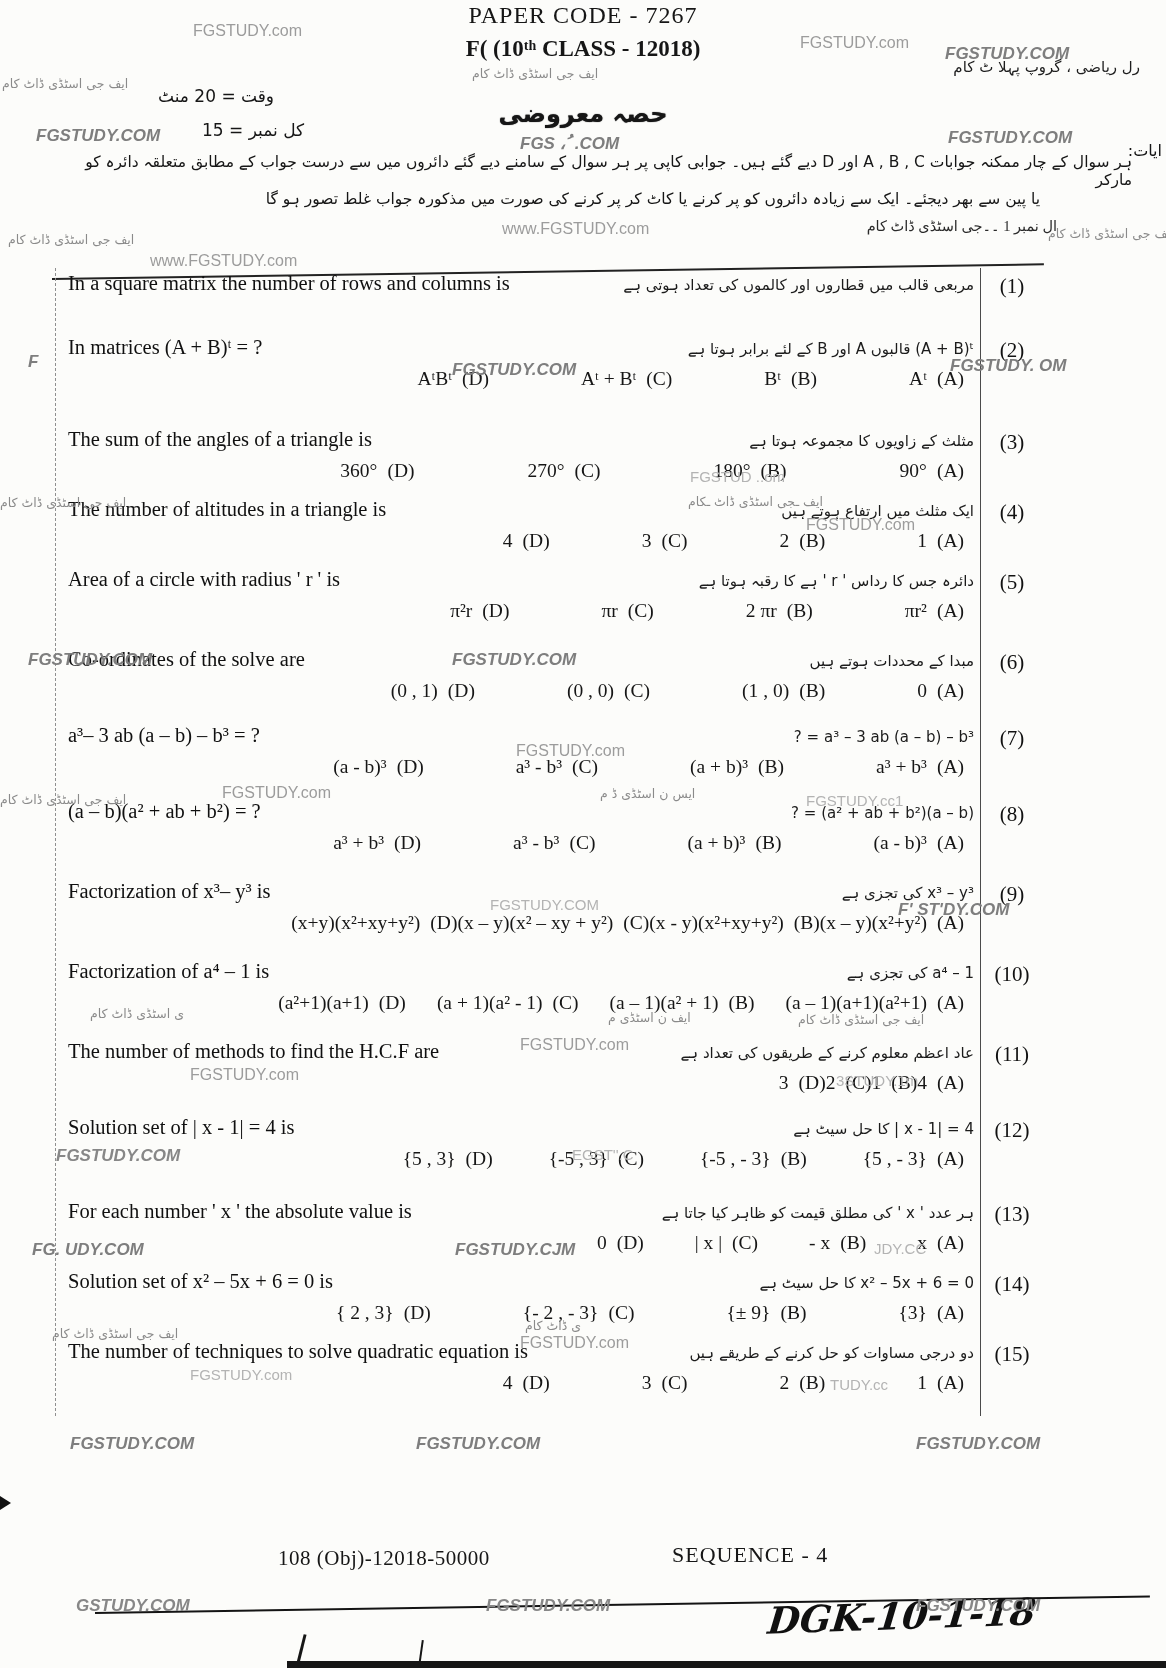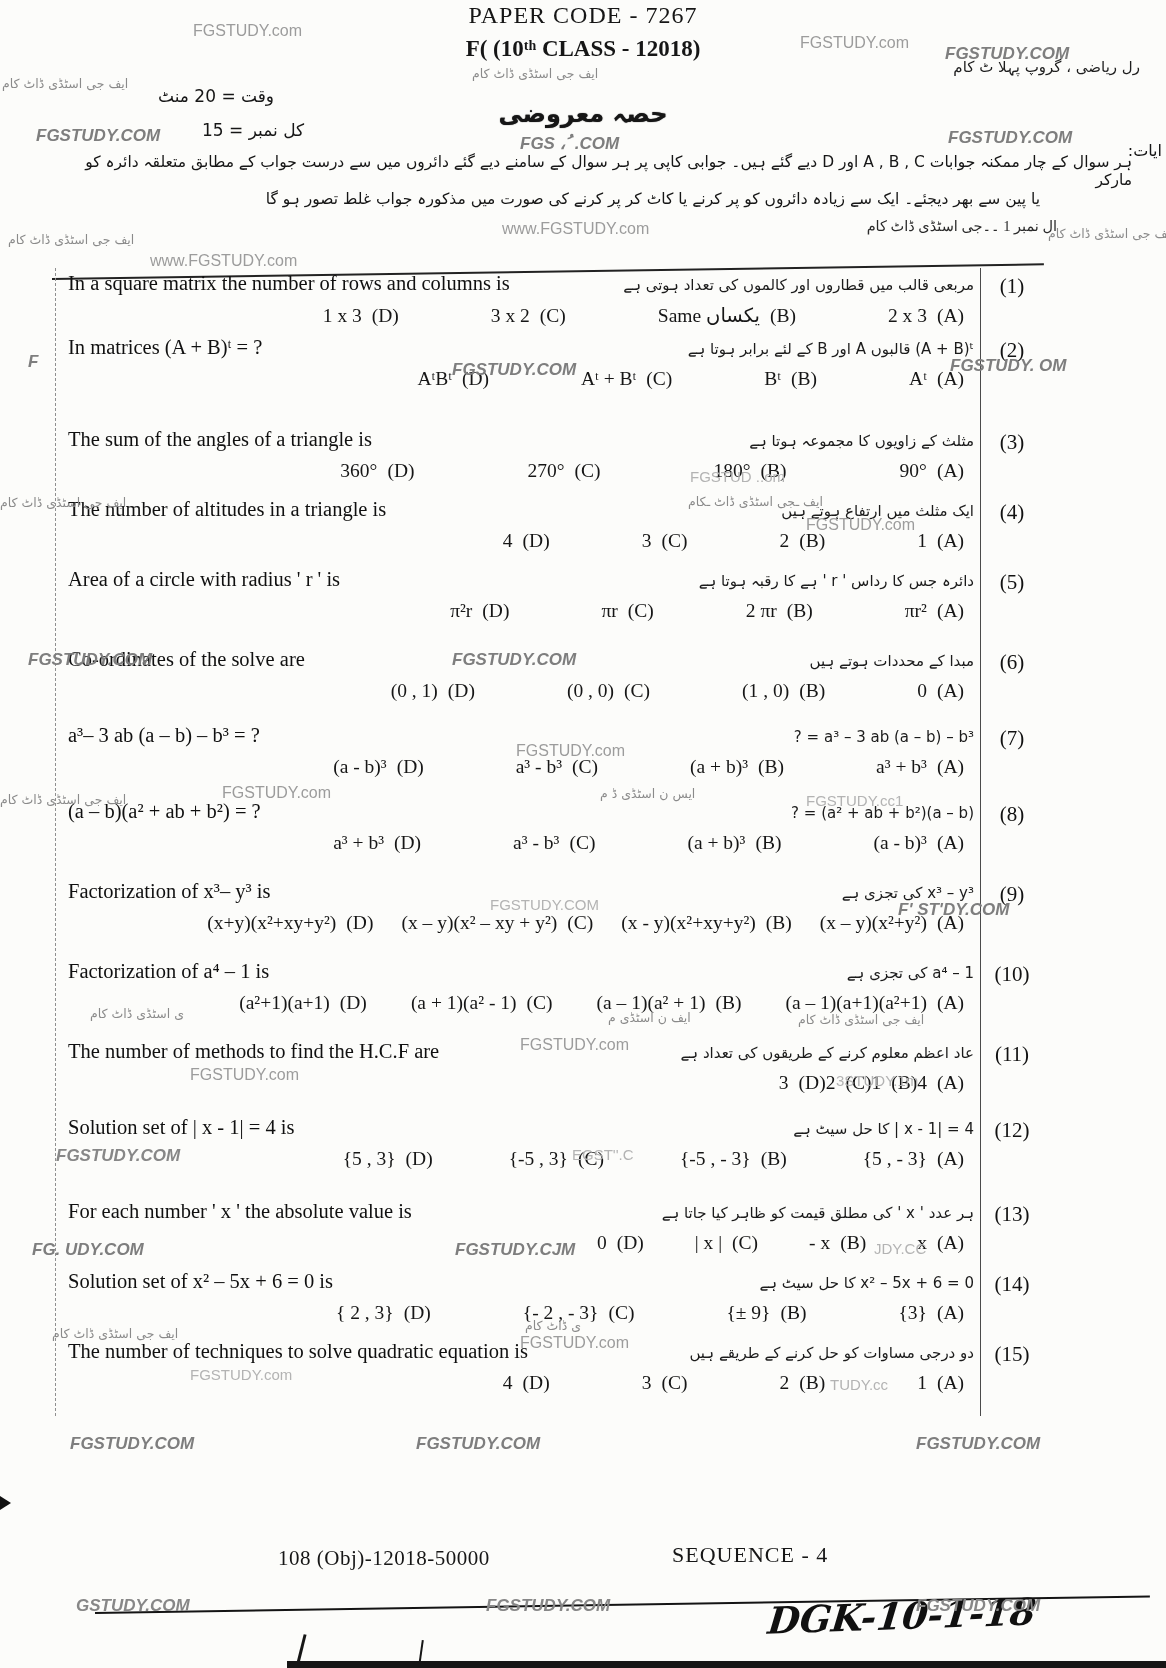--- a/index.html
+++ b/index.html
@@ -79,26 +79,20 @@
 
   <div id="box-top"></div>
   <div id="qbox">
     <div id="questions">
         <div class="qrow">
       <div class="q-body">
         <div class="q-head">
           <div class="q-en">In a square matrix the number of rows and columns is</div>
           <div class="q-ur">مربعی قالب میں قطاروں اور کالموں کی تعداد ہوتی ہے</div>
         </div>
-        <div class="q-opts" style="gap: 92px;">
-              <span class="opt"><span class="opt-v">1 x 3</span><span class="opt-l">(D)</span></span>
-              <span class="opt"><span class="opt-v">3 x 2</span><span class="opt-l">(C)</span></span>
-              <span class="opt"><span class="opt-v">Same یکساں</span><span class="opt-l">(B)</span></span>
-              <span class="opt"><span class="opt-v">2 x 3</span><span class="opt-l">(A)</span></span>
-            </div>
       </div>
       <div class="q-num">(1)</div>
     </div>
         <div class="qrow">
       <div class="q-body">
         <div class="q-head">
           <div class="q-en">In matrices  (A + B)ᵗ  =  ?</div>
           <div class="q-ur">⁦(A + B)ᵗ⁩ قالبوں ⁦A⁩ اور ⁦B⁩ کے لئے برابر ہوتا ہے</div>
         </div>
         <div class="q-opts" style="gap: 92px;">
@@ -199,36 +193,36 @@
             </div>
       </div>
       <div class="q-num">(8)</div>
     </div>
         <div class="qrow">
       <div class="q-body">
         <div class="q-head">
           <div class="q-en">Factorization of  x³– y³  is</div>
           <div class="q-ur">⁦x³ – y³⁩ کی تجزی ہے</div>
         </div>
-        <div class="q-opts" style="gap: 28px;">
+        <div class="q-opts" style="">
               <span class="opt"><span class="opt-v">(x+y)(x²+xy+y²)</span><span class="opt-l">(D)</span></span>
               <span class="opt"><span class="opt-v">(x – y)(x² – xy + y²)</span><span class="opt-l">(C)</span></span>
               <span class="opt"><span class="opt-v">(x - y)(x²+xy+y²)</span><span class="opt-l">(B)</span></span>
               <span class="opt"><span class="opt-v">(x – y)(x²+y²)</span><span class="opt-l">(A)</span></span>
             </div>
       </div>
       <div class="q-num">(9)</div>
     </div>
         <div class="qrow">
       <div class="q-body">
         <div class="q-head">
           <div class="q-en">Factorization of  a⁴ – 1  is</div>
           <div class="q-ur">⁦a⁴ – 1⁩ کی تجزی ہے</div>
         </div>
-        <div class="q-opts" style="gap: 44px;">
+        <div class="q-opts" style="gap: 31px;">
               <span class="opt"><span class="opt-v">(a²+1)(a+1)</span><span class="opt-l">(D)</span></span>
               <span class="opt"><span class="opt-v">(a + 1)(a² - 1)</span><span class="opt-l">(C)</span></span>
               <span class="opt"><span class="opt-v">(a – 1)(a² + 1)</span><span class="opt-l">(B)</span></span>
               <span class="opt"><span class="opt-v">(a – 1)(a+1)(a²+1)</span><span class="opt-l">(A)</span></span>
             </div>
       </div>
       <div class="q-num">(10)</div>
     </div>
         <div class="qrow">
       <div class="q-body">
@@ -244,21 +238,21 @@
             </div>
       </div>
       <div class="q-num">(11)</div>
     </div>
         <div class="qrow">
       <div class="q-body">
         <div class="q-head">
           <div class="q-en">Solution set of  | x - 1| = 4  is</div>
           <div class="q-ur">⁦| x - 1| = 4⁩ کا حل سیٹ ہے</div>
         </div>
-        <div class="q-opts" style="gap: 76px;">
+        <div class="q-opts" style="gap: 56px;">
               <span class="opt"><span class="opt-v">{5 , 3}</span><span class="opt-l">(D)</span></span>
               <span class="opt"><span class="opt-v">{-5 , 3}</span><span class="opt-l">(C)</span></span>
               <span class="opt"><span class="opt-v">{-5 , - 3}</span><span class="opt-l">(B)</span></span>
               <span class="opt"><span class="opt-v">{5 , - 3}</span><span class="opt-l">(A)</span></span>
             </div>
       </div>
       <div class="q-num">(12)</div>
     </div>
         <div class="qrow">
       <div class="q-body">

